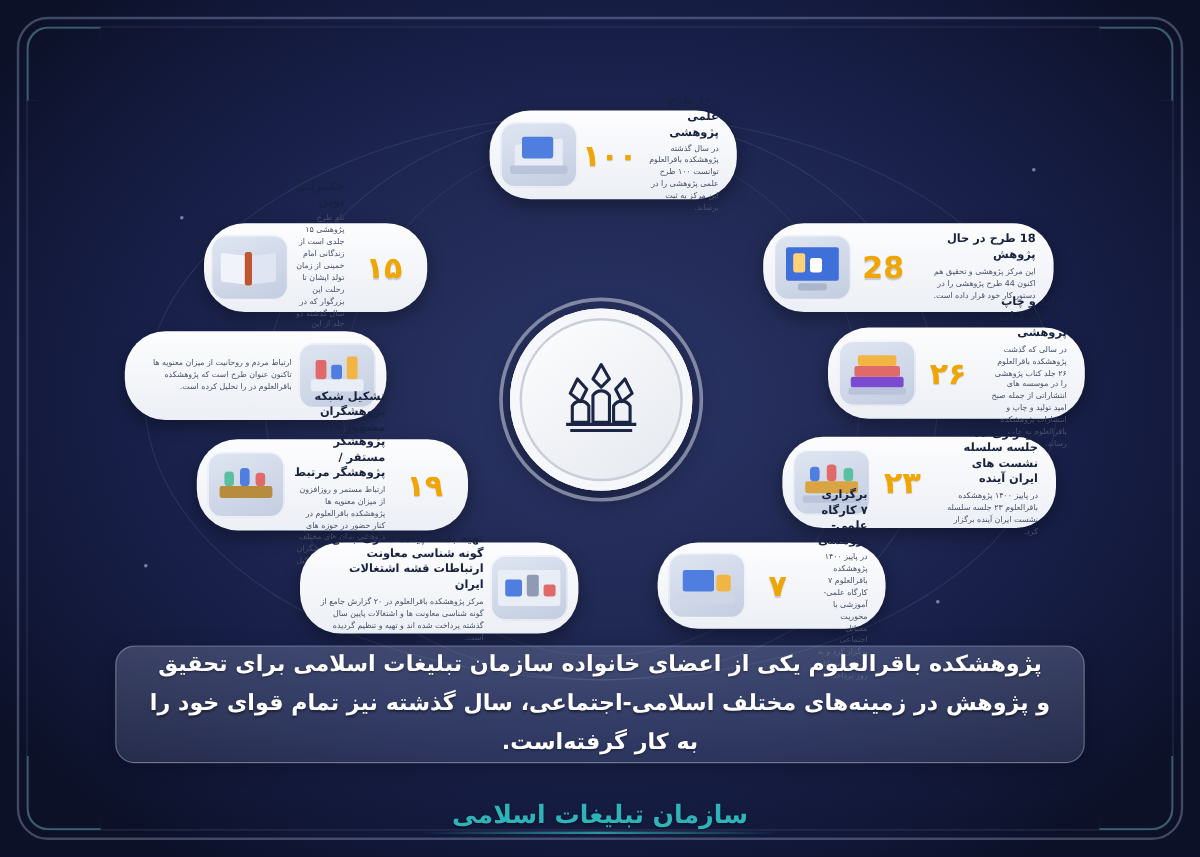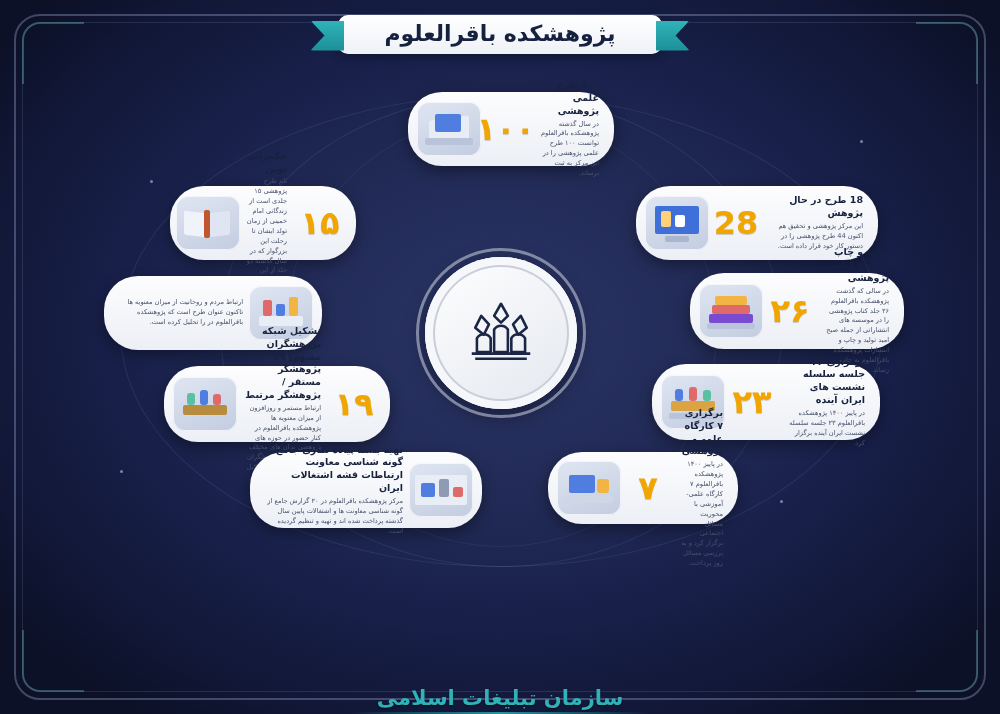--- a/index.html
+++ b/index.html
@@ -89,21 +89,21 @@
     box-sizing:border-box;
   }
   .card .thumb{
     width:64px;height:54px;border-radius:12px;flex:0 0 auto;
     background:linear-gradient(160deg,#dfe5f2,#c3cde0);
     position:relative;overflow:hidden;
     box-shadow:inset 0 0 0 1px rgba(255,255,255,.7);
   }
   .card .num{
     flex:0 0 auto;width:54px;text-align:center;
-    font-size:32px;font-weight:bold;color:#f0a500;
+    font-size:25px;font-weight:bold;color:#f0a500;
     text-shadow:0 1px 1px rgba(0,0,0,.18);
     line-height:1;
   }
   .card .txt{flex:1 1 auto;padding:0 6px;text-align:right;}
   .card .ct{
     font-size:9.5px;font-weight:bold;color:#17223f;line-height:1.35;
     margin-bottom:2px;
   }
   .card .cb{
     font-size:6.6px;color:#46506b;line-height:1.5;
@@ -126,21 +126,21 @@
     padding:8px 26px;box-sizing:border-box;
     box-shadow:0 4px 16px rgba(0,0,0,.25);
   }
   .statement p{
     margin:0;color:#ffffff;font-size:18.5px;line-height:1.75;
     text-align:center;font-weight:bold;text-shadow:0 1px 2px rgba(0,0,0,.45);
   }
 
   
   .footer{
-    position:absolute;left:50%;bottom:0;transform:translateX(-50%);
+    position:absolute;left:50%;bottom:19px;transform:translateX(-50%);
     display:flex;flex-direction:column;align-items:center;gap:2px;
     width:360px;
   }
   .footer .flogo{
     font-size:21px;font-weight:bold;color:#2fb3b8;letter-spacing:1px;
     text-shadow:0 1px 2px rgba(0,0,0,.5);
   }
   .footer .fline{
     width:300px;height:2px;
     background:linear-gradient(90deg,rgba(47,179,184,0),rgba(47,179,184,.8),rgba(47,179,184,0));
@@ -165,27 +165,20 @@
   <div class="corner br"></div>
 
   <div class="ring r1"></div>
   <div class="ring r2"></div>
   <div class="ring r3"></div>
   <div class="glowdot" style="left:150px;top:180px;"></div>
   <div class="glowdot" style="left:860px;top:140px;"></div>
   <div class="glowdot" style="left:780px;top:500px;"></div>
   <div class="glowdot" style="left:120px;top:470px;"></div>
 
-  <div class="header">
-    <div class="ribbon">
-      <span class="rib-tail left"></span>
-      <span class="rib-tail right"></span>
-      <span class="title">پژوهشکده باقرالعلوم</span>
-    </div>
-  </div>
 
   <div class="center-emblem">
     <span class="ring-outline"></span>
     <svg class="emblem-mark" viewBox="0 0 100 100">
       <g fill="none" stroke="#1b2545" stroke-width="3" stroke-linejoin="round">
         <path d="M50 16 L58 30 L50 38 L42 30 Z"></path>
         <path d="M27 30 L36 40 L30 52 L20 44 Z"></path>
         <path d="M73 30 L80 44 L70 52 L64 40 Z"></path>
         <path d="M22 56 C26 50 34 50 38 56 L38 72 L22 72 Z"></path>
         <path d="M78 56 C74 50 66 50 62 56 L62 72 L78 72 Z"></path>
@@ -328,19 +321,22 @@
           <i style="left:30px;top:16px;width:10px;height:18px;background:#8f9ab5;"></i>
           <i style="left:44px;top:24px;width:10px;height:10px;background:#e06a6a;"></i>
         </span>
     </div>
     <div class="txt">
       <div class="ct">تهیه بسته پیاده سازی جامع گونه شناسی معاونت ارتباطات قشه اشتغالات ایران</div>
       <span class="cb">مرکز پژوهشکده باقرالعلوم در ۲۰ گزارش جامع از گونه شناسی معاونت ها و اشتغالات پایین سال گذشته پرداخت شده اند و تهیه و تنظیم گردیده است.</span>
     </div>
   </div>
 
+  <div class="statement">
+    <p>پژوهشکده باقرالعلوم یکی از اعضای خانواده سازمان تبلیغات اسلامی برای تحقیق و پژوهش در زمینه‌های مختلف اسلامی-اجتماعی، سال گذشته نیز تمام قوای خود را به کار گرفته‌است.</p>
+  </div>
 
   <div class="footer">
     <div class="flogo">سازمان تبلیغات اسلامی</div>
     <div class="fline"></div>
   </div>
 
 </div>
 
 </body></html>

